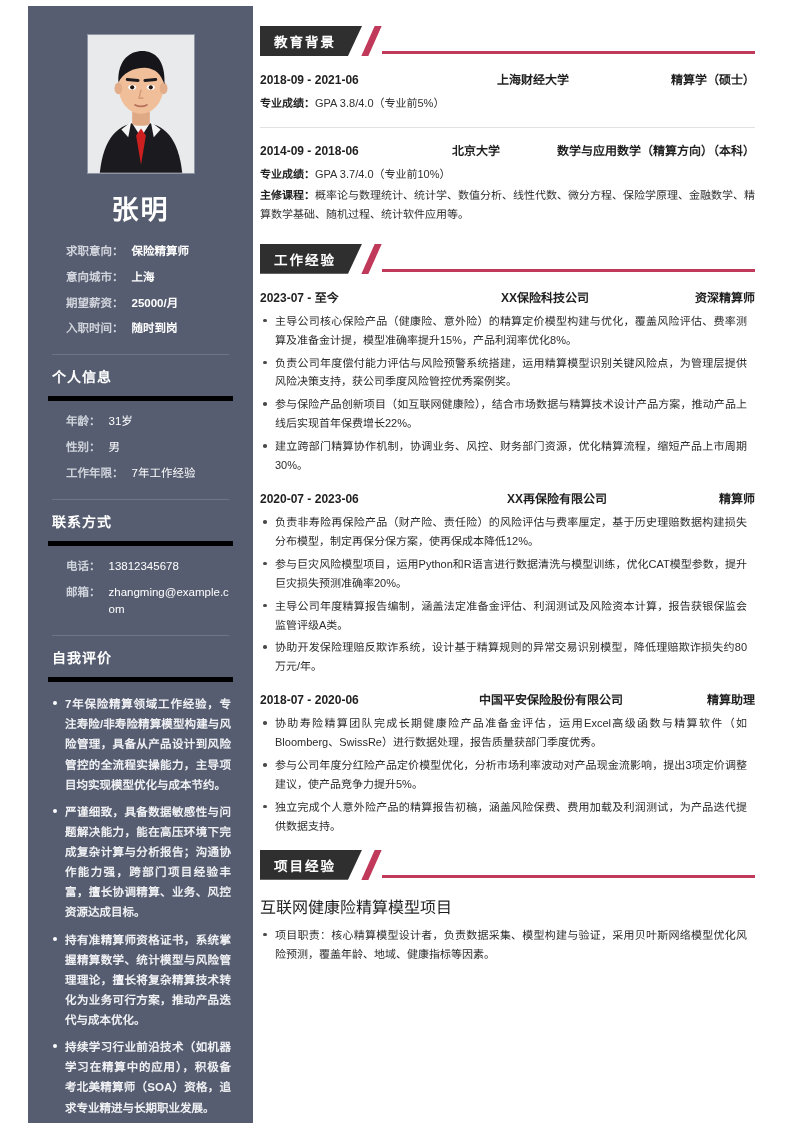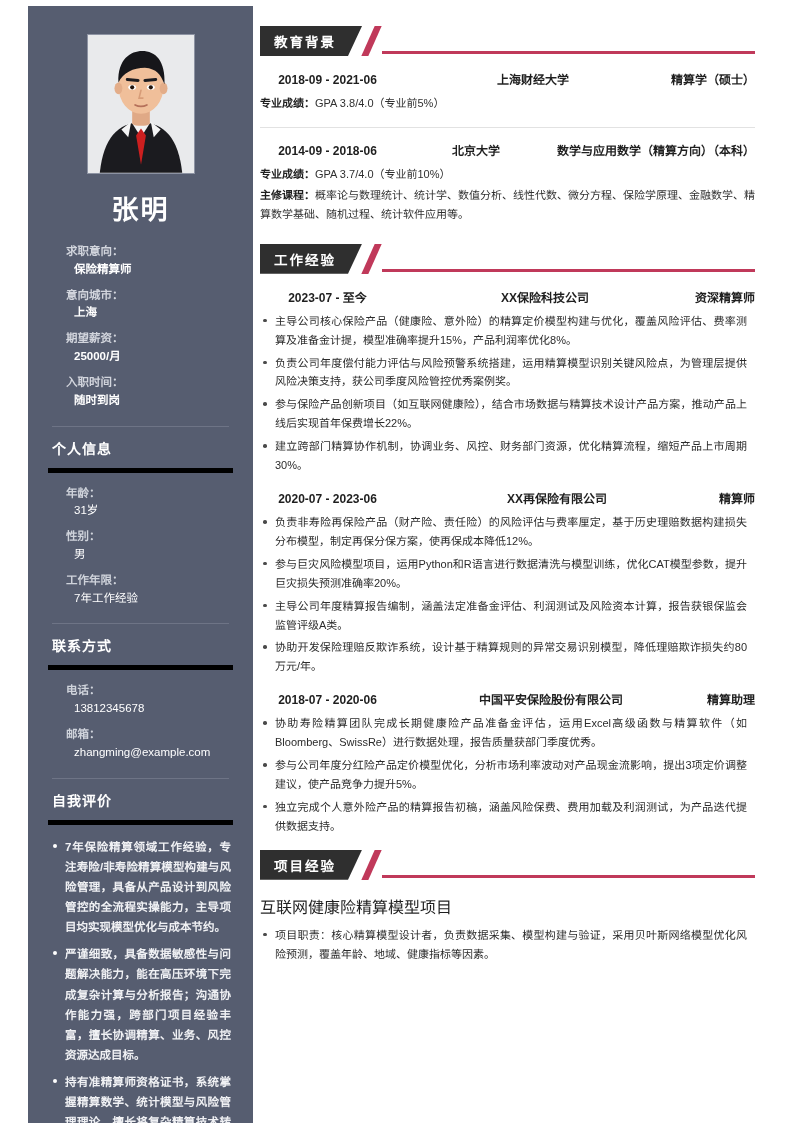--- a/index.html
+++ b/index.html
@@ -54,21 +54,20 @@
     color: #ffffff;
   }
 
   .kv-row {
     display: flex;
     align-items: flex-start;
     font-size: 11.5px;
     line-height: 1.55;
     margin-bottom: 8px;
     padding-left: 18px;
-    flex-direction: column;
   }
   .kv-label {
     color: #d2d5dd;
     font-weight: bold;
     white-space: nowrap;
     flex: 0 0 auto;
   }
   .kv-value {
     color: #ffffff;
     font-weight: bold;
@@ -166,21 +165,21 @@
 
   
   .entry-head {
     display: flex;
     align-items: baseline;
     font-size: 12px;
     font-weight: bold;
     color: #1f1f1f;
     margin-bottom: 7px;
   }
-  .entry-head .date { flex: 0 0 135px; text-align: center; }
+  .entry-head .date { flex: 0 0 135px; }
   .entry-head .org  { flex: 1 1 auto; text-align: center; }
   .entry-head .role { flex: 0 0 auto; text-align: right; white-space: nowrap; }
 
   .meta-line {
     font-size: 11px;
     color: #303030;
     line-height: 1.7;
     margin-bottom: 3px;
     text-align: justify;
   }

